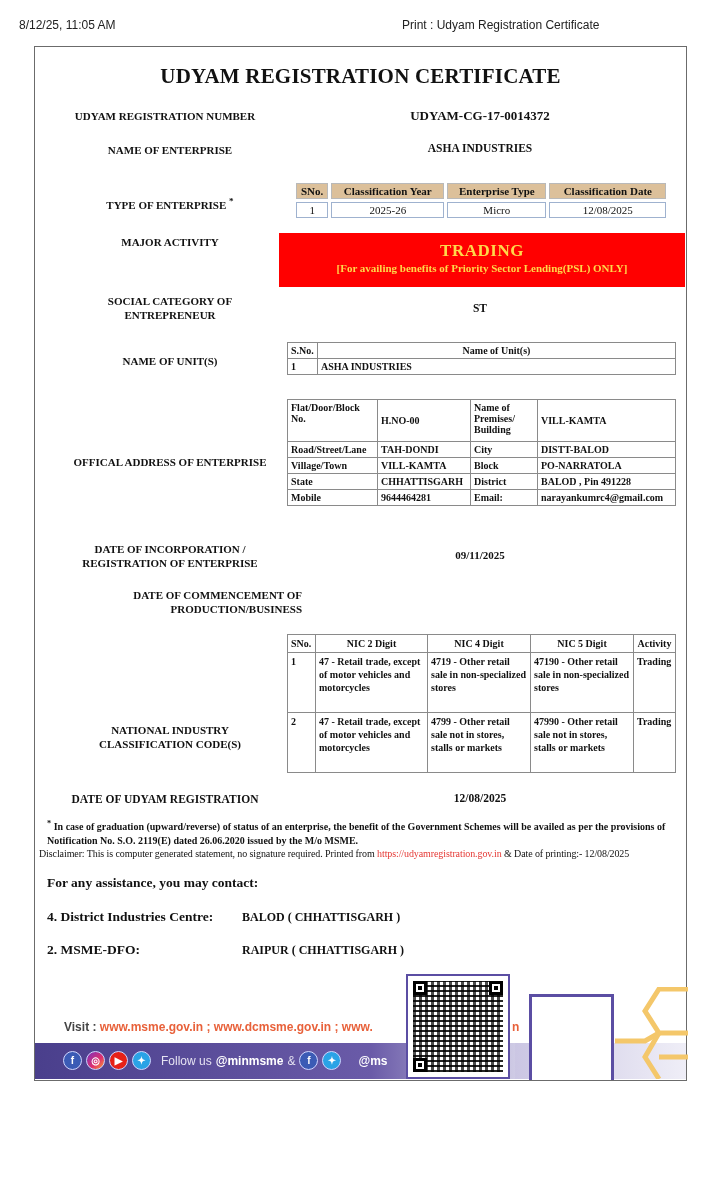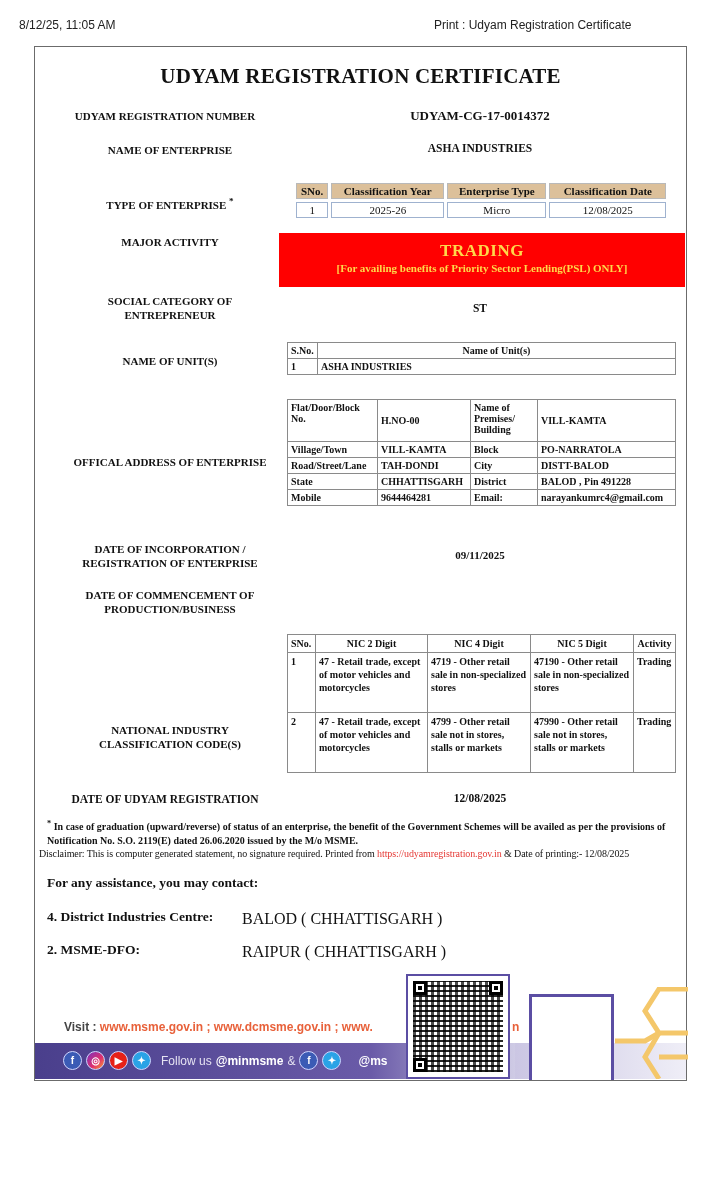--- a/index.html
+++ b/index.html
@@ -1,21 +1,21 @@
 <!DOCTYPE html>
 <html><head>
 <meta charset="utf-8">
 <style>
   * { box-sizing: border-box; margin: 0; padding: 0; }
   html, body { width: 719px; height: 1203px; background: #ffffff; overflow: hidden; }
   body { position: relative; font-family: "Liberation Serif", serif; color: #111; }
 
   .print-header { position: absolute; top: 18px; left: 0; width: 719px; height: 20px; font-family: "Liberation Sans", sans-serif; font-size: 12px; color: #222; }
   .print-header .ts { position: absolute; left: 19px; top: 0; }
-  .print-header .pt { position: absolute; left: 402px; top: 0; margin-left: 32px; }
+  .print-header .pt { position: absolute; left: 402px; top: 0; }
 
   .cert { position: absolute; left: 34px; top: 46px; width: 653px; height: 1035px; border: 1.5px solid #6b6b6b; background: #fff; }
   .abs { position: absolute; }
   .title { left: 0; top: 17px; width: 100%; text-align: center; font-size: 21px; font-weight: bold; letter-spacing: 0.2px; }
   .lbl { font-size: 11px; font-weight: bold; text-align: center; line-height: 14px; }
   .val { font-size: 11.5px; font-weight: bold; text-align: center; }
 
   table { border-collapse: collapse; }
   .tt { position: absolute; font-size: 10px; font-weight: bold; }
   .tt td, .tt th { border: 1px solid #8a8a8a; padding: 2px 3px; vertical-align: top; text-align: left; }
@@ -32,21 +32,21 @@
   .addr-tbl { left: 252px; top: 352px; width: 389px; border-radius: 17px; }
   .nic-tbl { left: 252px; top: 587px; width: 389px; }
   .nic-tbl td, .nic-tbl th { padding: 2px 3px; line-height: 13px; }
   .nic-tbl th { text-align: center; }
 
   .footnote { left: 12px; top: 770px; width: 630px; font-size: 10px; font-weight: bold; line-height: 14px; }
   .disclaimer { left: 4px; top: 801px; width: 650px; font-size: 10px; white-space: nowrap; letter-spacing: -0.1px; }
   .disclaimer .link { color: #e53935; }
   .assist { left: 12px; top: 828px; font-size: 13.5px; font-weight: bold; }
   .contact-lbl { font-size: 13.5px; font-weight: bold; }
-  .contact-val { font-size: 16px; font-weight: normal; }
+  .contact-val { font-size: 12px; font-weight: bold; }
 
   .visit { left: 29px; top: 973px; font-family: "Liberation Sans", sans-serif; font-size: 12px; font-weight: bold; color: #444; white-space: nowrap; }
   .visit .u { color: #e8613a; }
   .band { left: 0; top: 996px; width: 480px; height: 36px; background: linear-gradient(90deg, #4a3f8c, #6a5ba8 70%, #cfcbe5); }
   .band-light { left: 480px; top: 996px; width: 171px; height: 36px; background: linear-gradient(90deg, #cbc6e3, #efeef7); }
   .social { left: 28px; top: 1004px; display: flex; align-items: center; gap: 4px; font-family: "Liberation Sans", sans-serif; font-size: 12px; color: #e6e3f2; }
   .sico { width: 19px; height: 19px; border-radius: 50%; display: inline-flex; align-items: center; justify-content: center; font-size: 10px; font-weight: bold; color: #fff; border: 1.5px solid #cfd6ff; }
   .fb { background: #3b5bb5; }
   .ig { background: linear-gradient(135deg, #7b2fbf, #e1306c 60%, #f7a62b); }
   .yt { background: #e62117; }
@@ -129,53 +129,53 @@
   <div class="abs lbl" style="left:10px; top:408px; width:250px;">OFFICAL ADDRESS OF ENTERPRISE</div>
   <table class="tt addr-tbl">
     <tbody>
         <tr>
       <td style="width:90px; height:42px">Flat/Door/Block No.</td>
       <td style="width:93px; vertical-align:middle">H.NO-00</td>
       <td style="width:67px">Name of Premises/ Building</td>
       <td style="vertical-align:middle">VILL-KAMTA</td>
     </tr>
     <tr>
+      <td>Road/Street/Lane</td>
+      <td>TAH-DONDI</td>
+      <td>City</td>
+      <td>DISTT-BALOD</td>
+    </tr>
+    <tr>
       <td>Village/Town</td>
       <td>VILL-KAMTA</td>
       <td>Block</td>
       <td>PO-NARRATOLA</td>
     </tr>
     <tr>
-      <td>Road/Street/Lane</td>
-      <td>TAH-DONDI</td>
-      <td>City</td>
-      <td>DISTT-BALOD</td>
-    </tr>
-    <tr>
       <td>State</td>
       <td>CHHATTISGARH</td>
       <td>District</td>
       <td>BALOD , Pin 491228</td>
     </tr>
     <tr>
       <td>Mobile</td>
       <td>9644464281</td>
       <td>Email:</td>
       <td>narayankumrc4@gmail.com</td>
     </tr>
   </tbody>
     </table>
 
   <div class="abs lbl" style="left:10px; top:495px; width:250px;">
     <div>DATE OF INCORPORATION /</div>
     <div>REGISTRATION OF ENTERPRISE</div>
   </div>
   <div class="abs val" style="left:330px; top:502px; width:230px; font-size:11px;">09/11/2025</div>
 
-  <div class="abs lbl" style="left:10px; top:541px; width:250px;">
+  <div class="abs lbl" style="left:17px; top:541px; width:250px;text-align:right;">
     <div>DATE OF COMMENCEMENT OF</div>
     <div>PRODUCTION/BUSINESS</div>
   </div>
 
   <div class="abs lbl" style="left:10px; top:676px; width:250px;">
     <div>NATIONAL INDUSTRY</div>
     <div>CLASSIFICATION CODE(S)</div>
   </div>
   <table class="tt nic-tbl">
     <tbody>

